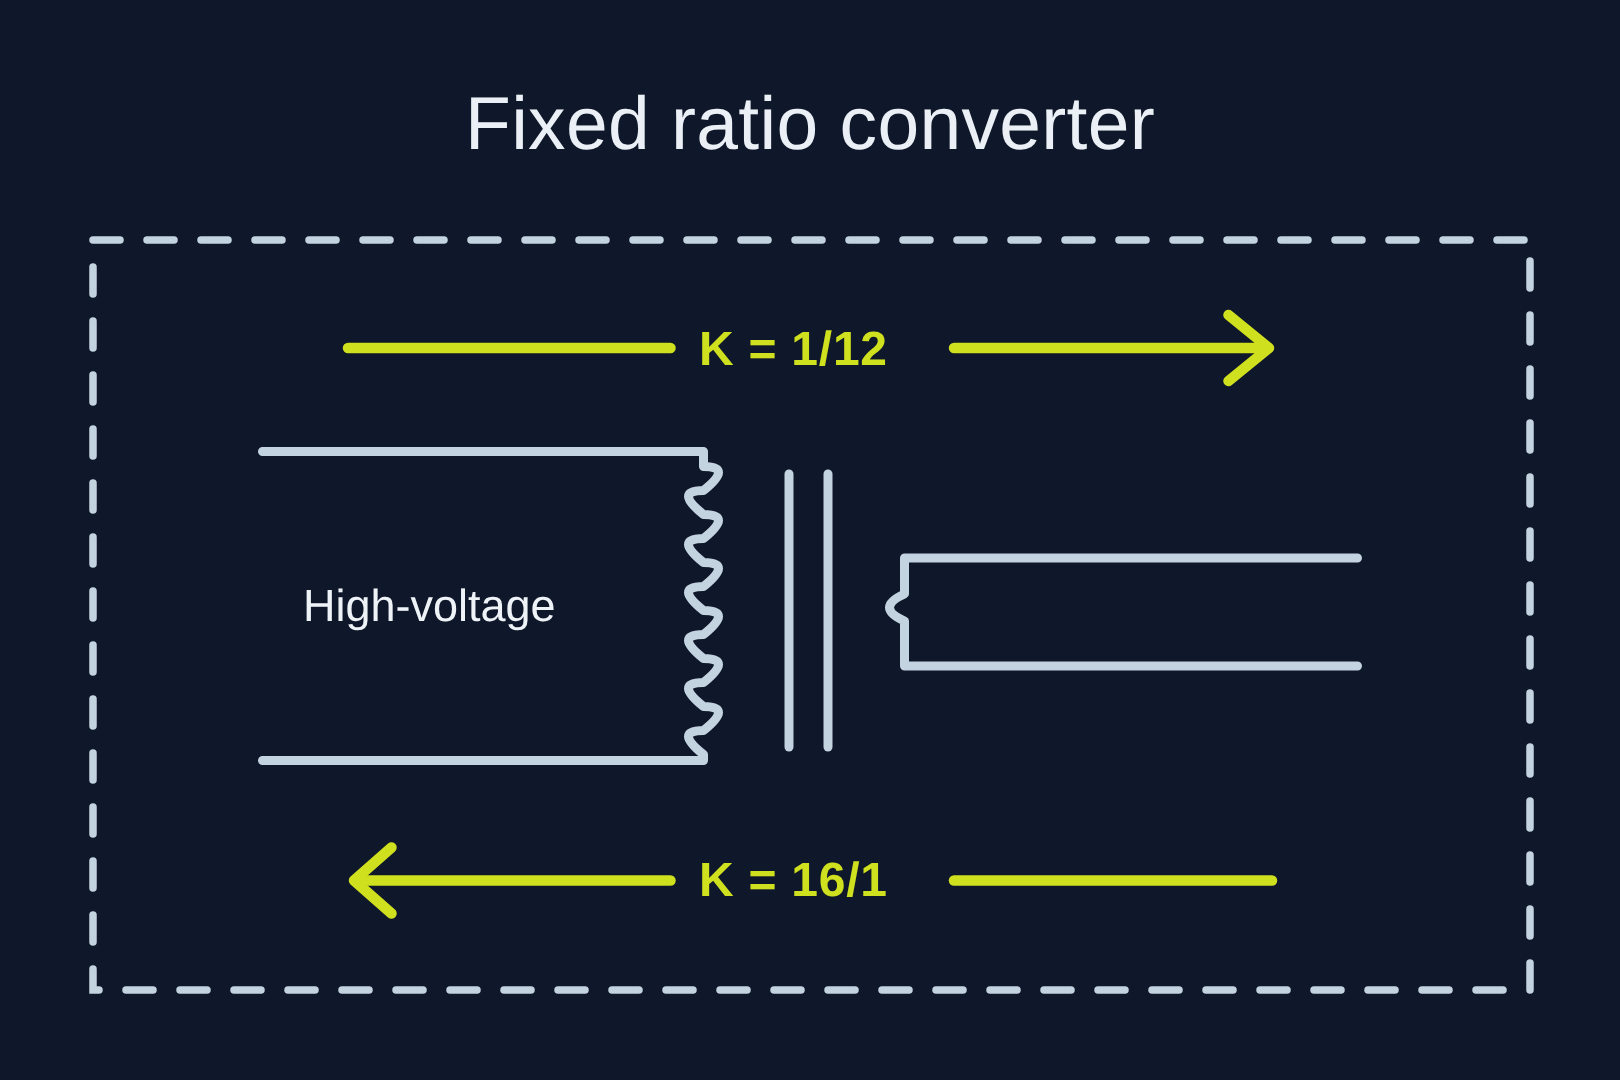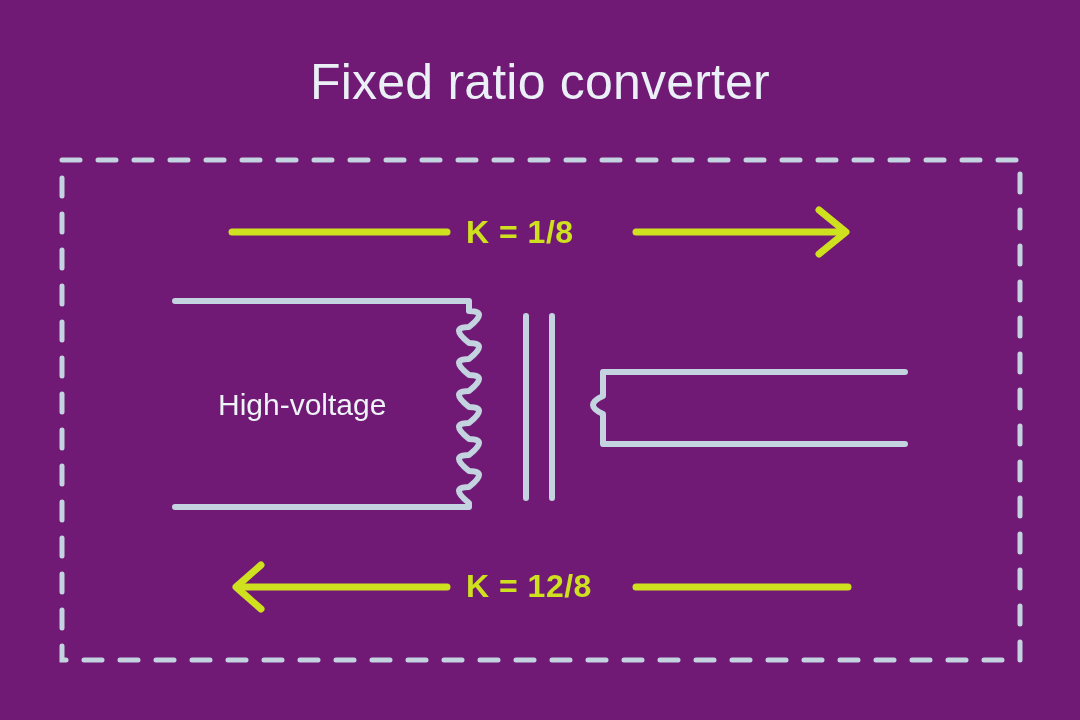--- a/index.html
+++ b/index.html
@@ -4,21 +4,21 @@
 <style>
   html, body {
     margin: 0;
     padding: 0;
     background: #455365;
   }
   #stage {
     position: relative;
     width: 1080px;
     height: 720px;
-    background: #701a75;
+    background: #0f172a;
     overflow: hidden;
     font-family: "Liberation Sans", sans-serif;
     text-decoration: underline;
   }
   #diagram-title {
     position: absolute;
     left: 0;
     top: 52px;
     width: 1080px;
     text-align: center;
@@ -32,21 +32,21 @@
   .node-label {
     position: absolute;
     color: #eef3f7;
     font-size: 30px;
     font-weight: 300;
     line-height: 36px;
     white-space: nowrap;
     font-family: "Liberation Sans", sans-serif;
   }
   #hv-label {
-    left: 218px;
+    left: 202px;
     top: 387px;
   }
   #lv-label {
     left: 646px;
     top: 387px;
   }
   .ratio-label {
     position: absolute;
     color: #cfe01f;
     font-size: 32px;
@@ -115,17 +115,17 @@
 
       <polyline points="261,565 236,587 261,609"></polyline>
       <line x1="239" y1="587" x2="447" y2="587"></line>
       <line x1="636" y1="587" x2="848" y2="587"></line>
     </g>
   </svg>
 
   <div class="node-label" id="hv-label">High-voltage</div>
 
 
-  <div class="ratio-label" id="ratio-top-label">K = 1/8</div>
+  <div class="ratio-label" id="ratio-top-label">K = 1/12</div>
 
-  <div class="ratio-label" id="ratio-bottom-label">K = 12/8</div>
+  <div class="ratio-label" id="ratio-bottom-label">K = 16/1</div>
 
 </div>
 
 </body></html>

